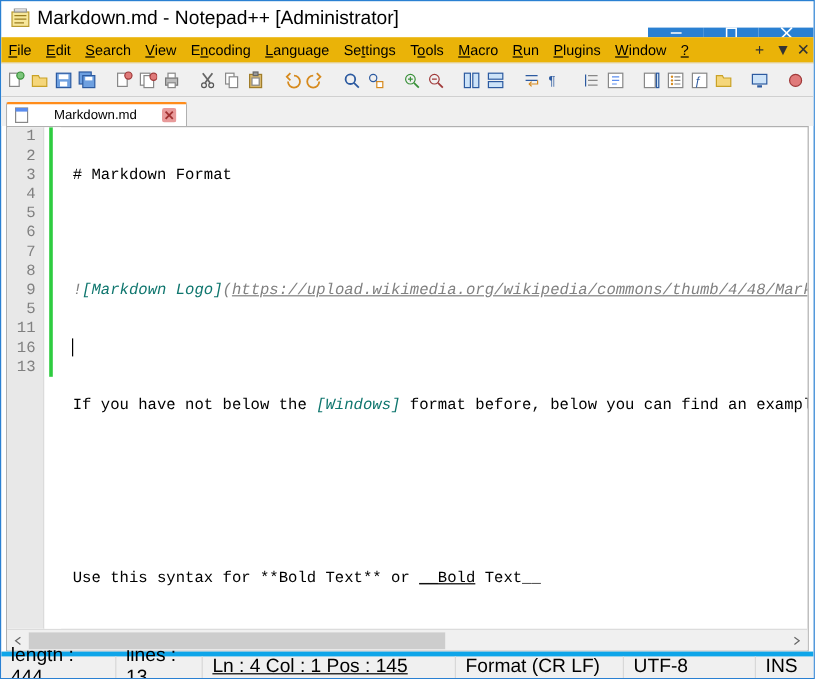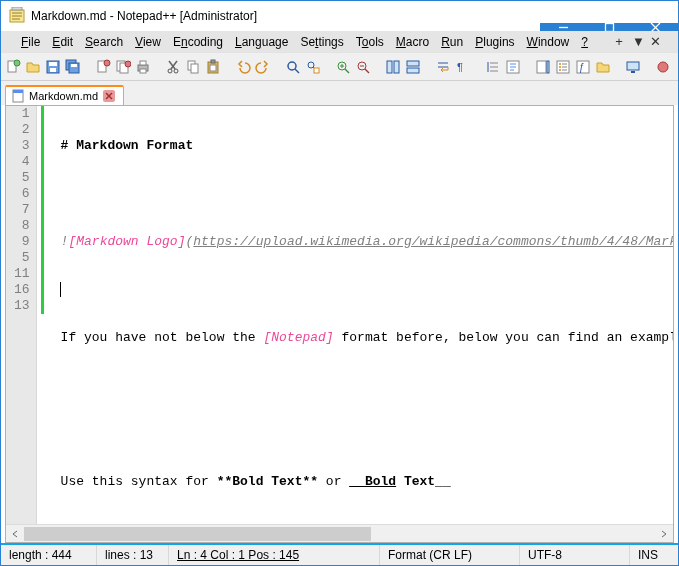--- a/index.html
+++ b/index.html
@@ -1,57 +1,57 @@
 <!DOCTYPE html>
 <html><head>
 <meta charset="utf-8">
 <style>
 * { box-sizing: border-box; margin: 0; padding: 0; }
 body { font-family: "Segoe UI", Tahoma, sans-serif; font-size: 12px; background: #fff; width: 679px; height: 566px; overflow: hidden; border: 1px solid #2a80d2; display: flex; flex-direction: column; }
 
 .titlebar2 { height:30px; display:flex; align-items:center; }
 .titlebar2 .icon { margin:0 6px 0 8px;}
-.titlebar2 .title { flex:1; font-size:12px; color:#000;}
+.titlebar2 .title { flex:1; font-size:16px; color:#000;}
 .titlebar2 .btns { display:flex; height:100%;}
 .titlebar2 .btns .b { width:46px; display:flex; align-items:center; justify-content:center; cursor:default;}
 .titlebar2 .btns .b.sys { background:#2a80d2; }
 .titlebar2 .btns .b svg { width:11px; height:11px; }
 .titlebar2 .btns .b.sys svg * { stroke:#fff; fill:none; stroke-width:1.3;}
-.menubar { height:22px; background:#e5e5e5; display:flex; align-items:center; padding:0 14px; border-bottom:1px solid #e3e3e3; gap:0;}
+.menubar { height:22px; background:#eab308; display:flex; align-items:center; padding:0 0; border-bottom:1px solid #e3e3e3; gap:0;}
 .menubar .mi { padding:2px 6px; font-size:12px; color:#000; cursor:default; }
 .menubar .mi u { text-decoration: underline; }
 .menubar .spacer { flex:1; }
 .menubar .sym { width:18px; text-align:center; font-size:13px; color:#333; padding:2px 4px;}
 .toolbar { height:28px; background:#f0f0f0; display:flex; align-items:center; padding:0 4px; gap:4px; border-bottom:1px solid #d0d0d0;}
 .toolbar .tb { width:18px; height:18px; display:flex; align-items:center; justify-content:center; }
 .toolbar .sep { width:1px; height:18px; background:#ccc; margin:0 3px;}
 .toolbar svg { width:16px; height:16px; }
 .tabstrip { height:24px; background:#f0f0f0; display:flex; align-items:flex-end; padding:2px 4px 0 4px; }
-.tab { background:#fff; border:1px solid #b0b0b0; border-bottom:none; padding:2px 8px 2px 6px; display:flex; align-items:center; gap:5px; font-size:11px; border-top:2px solid #ff8c1a; border-radius:2px 2px 0 0;}
+.tab { background:#fff; border:1px solid #b0b0b0; border-bottom:none; padding:2px 8px 2px 6px; display:flex; align-items:center; gap:21px; font-size:11px; border-top:2px solid #ff8c1a; border-radius:2px 2px 0 0;}
 .tab .docicon { width:12px; height:14px; }
 .tab .closex { width:12px; height:12px; }
 .editor-wrap { flex:1; background:#fff; border:1px solid #b0b0b0; margin:0 4px 0 4px; display:flex; flex-direction:column; overflow:hidden;}
 .editor { flex:1; display:flex; font-family:"Courier New", monospace; font-size:13px; line-height:16px; overflow:hidden; position:relative;}
 .gutter { background:#e8e8e8; color:#808080; text-align:right; padding:0 6px 0 8px; user-select:none; border-right:1px solid #d8d8d8;}
 .gutter div { height:16px; }
 .marker { width:14px; background:#fff; position:relative;}
 .marker .bar { position:absolute; left:4px; top:0; width:3px; background:#2ecc40; }
 .code { flex:1; padding-left:10px; white-space:pre; color:#000; overflow:hidden;}
 .code .ln { height:16px; }
-.b { font-weight:bold;margin-top:22px; }
+.b { font-weight:normal;margin-top:22px; }
 .it { font-style:italic; }
-.pur { color:#ec4899; }
+.pur { color:#0f766e; }
 .gr { color:#808080; }
 .ul { text-decoration: underline; }
 .caret { border-left:1px solid #000; margin-left:-1px;}
 .hscroll { height:18px; background:#f0f0f0; display:flex; align-items:center; border-top:1px solid #dcdcdc;}
 .hscroll .arr { width:18px; height:16px; display:flex; align-items:center; justify-content:center; background:#f0f0f0;}
 .hscroll .track { flex:1; height:16px; background:#f0f0f0; position:relative;}
 .hscroll .thumb { position:absolute; left:0; top:1px; height:14px; width:55%; background:#cdcdcd; border-radius:0;}
-.statusbar { height:22px; background:#f0f0f0; border-top:2px solid #0ea5e9; display:flex; align-items:center; font-size:12px; color:#000;}
+.statusbar { height:22px; background:#f0f0f0; border-top:4px solid #0ea5e9; display:flex; align-items:center; font-size:16px; color:#000;}
 .statusbar .cell { padding:0 8px; border-right:1px solid #d8d8d8; height:100%; display:flex; align-items:center;}
 .statusbar .grow { flex:1;text-decoration:underline; }
 .appiconsvg { width:16px; height:16px;}
 </style>
 </head>
 <body>
 
 <div class="titlebar2">
   <span class="icon">
     <svg class="appiconsvg" viewBox="0 0 16 16">
@@ -339,21 +339,21 @@
         <div>13</div>
     </div>
     <div class="marker">
       <div class="bar" style="height:208px;"></div>
     </div>
     <div class="code">
       <div class="ln"><span class="b"># Markdown Format</span></div>
       <div class="ln"></div>
       <div class="ln"><span class="it gr">!</span><span class="it pur">[Markdown Logo]</span><span class="it gr">(</span><span class="it gr ul">https://upload.wikimedia.org/wikipedia/commons/thumb/4/48/Markdown-ma</span></div>
       <div class="ln"><span class="caret"></span></div>
-      <div class="ln"><span>If you have not below the </span><span class="it pur">[Notepad]</span><span> format before, below you can find an example demon</span></div>
+      <div class="ln"><span>If you have not below the </span><span class="it pur">[Windows]</span><span> format before, below you can find an example demon</span></div>
       <div class="ln"></div>
       <div class="ln"></div>
       <div class="ln"><span>Use this syntax for </span><span class="b">**Bold Text**</span><span> or </span><span class="b ul">__Bold</span><span class="b"> Text__</span></div>
       
       
       
       
     </div>
   </div>
   <div class="hscroll">

